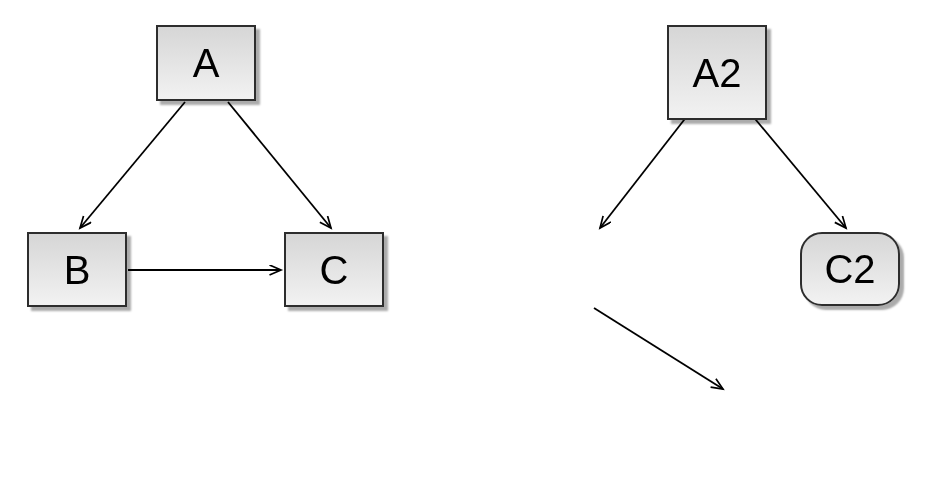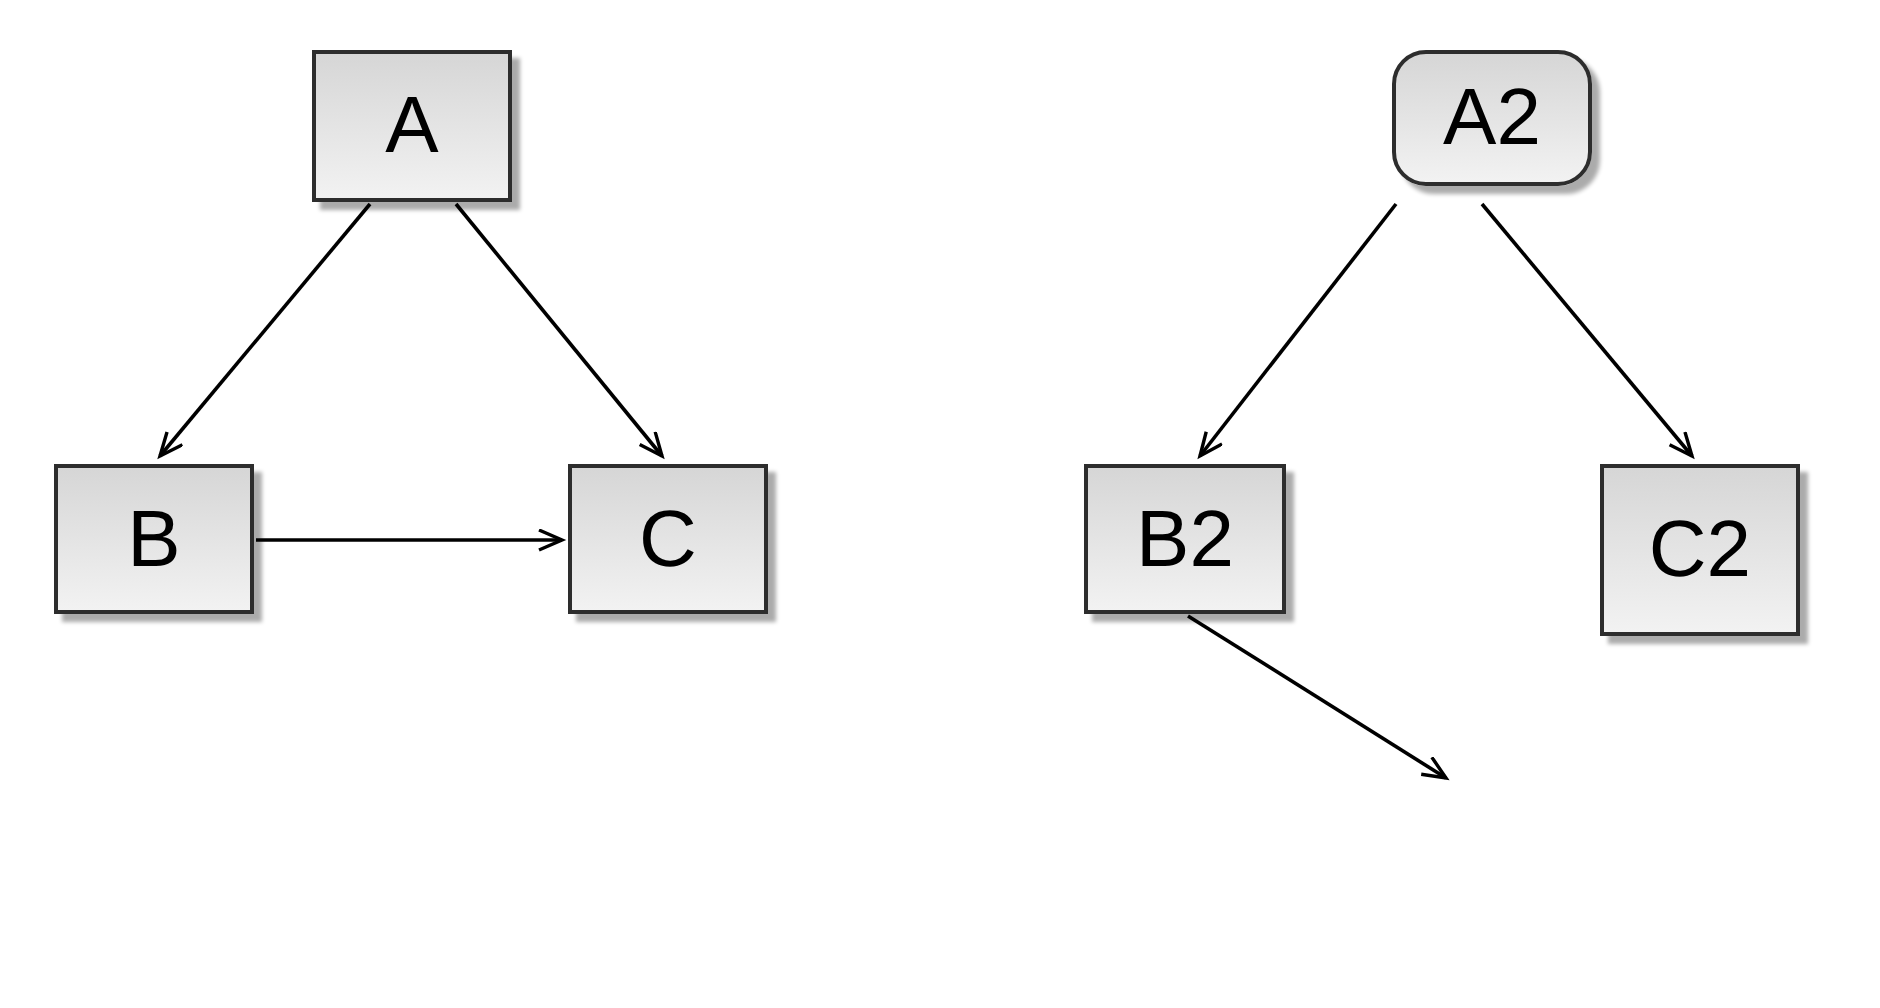--- a/index.html
+++ b/index.html
@@ -82,26 +82,23 @@
   </div>
 
   <div class="node" style="left:27px;  top:232px; width:100px; height:75px;">
     <span class="node-label">B</span>
   </div>
 
   <div class="node" style="left:284px; top:232px; width:100px; height:75px;">
     <span class="node-label">C</span>
   </div>
 
-  <div class="node" style="left:696px; top:25px;  width:100px; height:68px;border-radius:17px;">
+  <div class="node" style="left:667px; top:25px;  width:100px; height:95px;">
     <span class="node-label">A2</span>
   </div>
 
-  <div class="node" style="left:542px; top:232px; width:101px; height:75px;">
-    <span class="node-label">B2</span>
-  </div>
 
-  <div class="node" style="left:800px; top:232px; width:100px; height:86px;">
+  <div class="node" style="left:800px; top:232px; width:100px; height:74px;border-radius:22px;">
     <span class="node-label">C2</span>
   </div>
 
 
 </div>
 
 </body></html>

